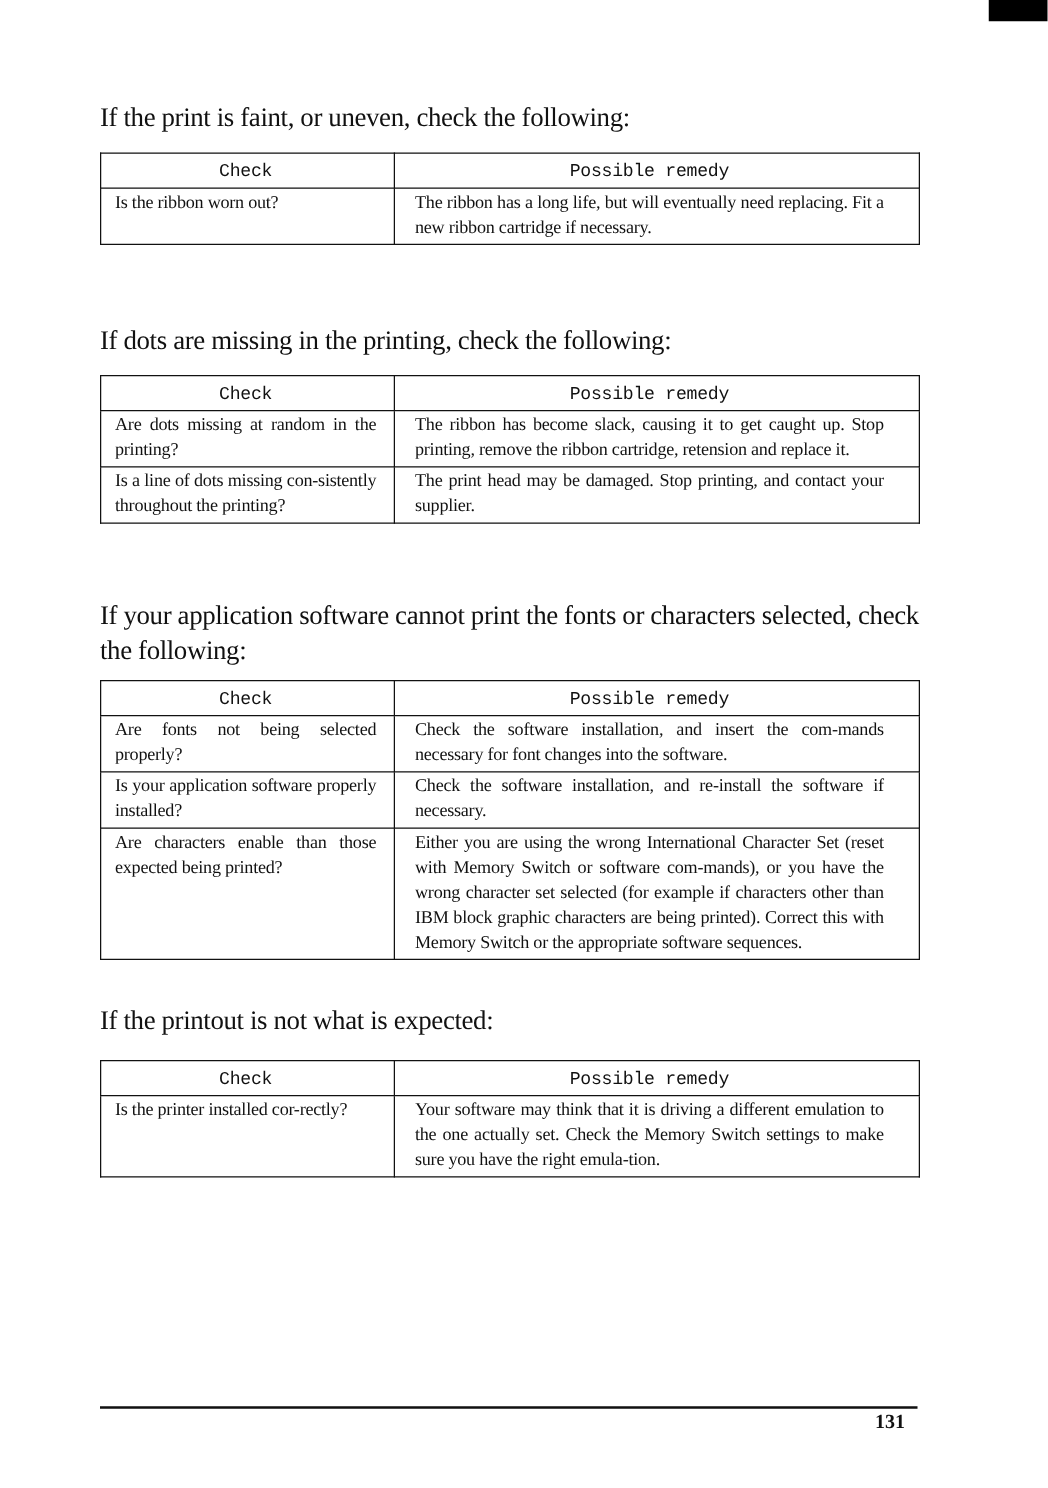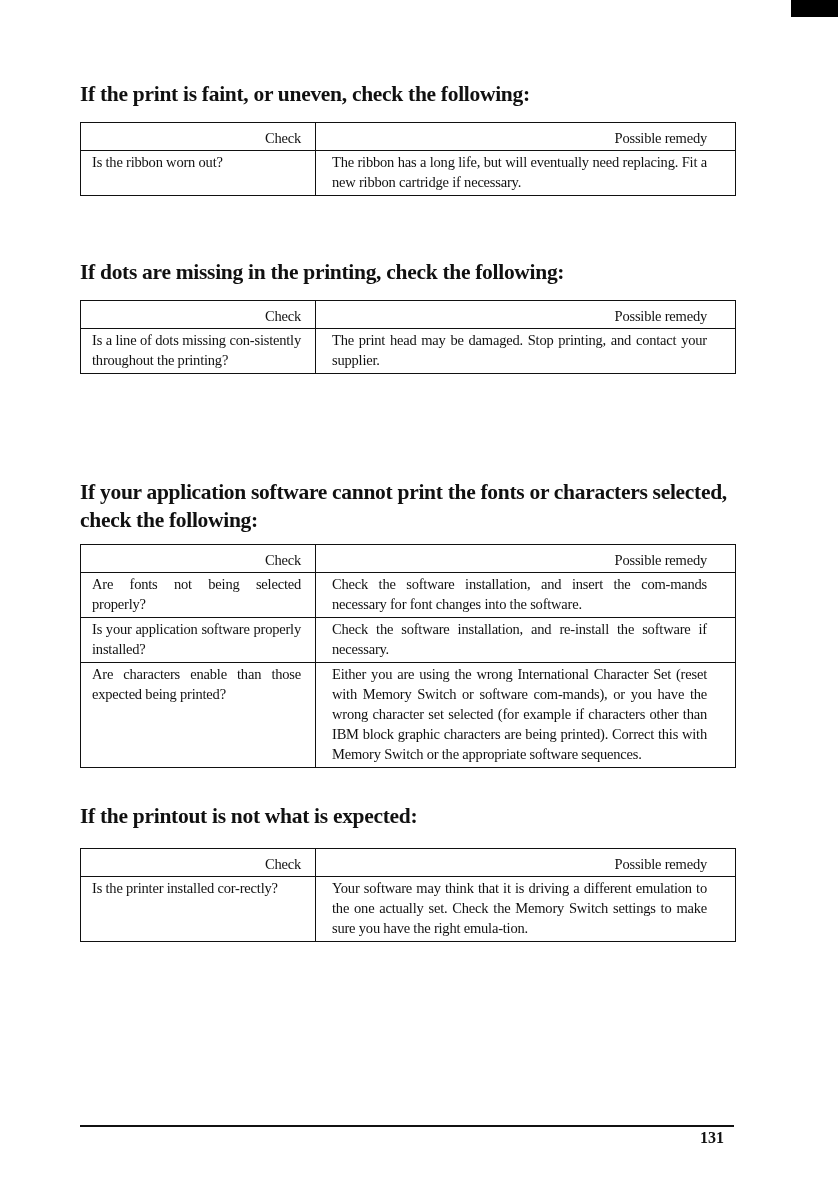--- a/index.html
+++ b/index.html
@@ -3,34 +3,34 @@
 <meta charset="utf-8">
 <style>
   html, body { margin: 0; padding: 0; background: #ffffff; }
   body {
     width: 838px; height: 1190px; position: relative; overflow: hidden;
     font-family: "Liberation Serif", "DejaVu Serif", serif; color: #111;
   }
   .tab-mark { position: absolute; left: 791px; top: 0; width: 47px; height: 17px; background: #000; }
   .heading {
     position: absolute; left: 80px; width: 660px;
-    font-size: 21.5px; line-height: 28px; letter-spacing: -0.3px; margin: 0; font-weight: bold;
+    font-size: 21.5px; line-height: 28px; letter-spacing: -0.3px; margin: 0; font-weight: normal;
   }
   table.tt {
     position: absolute; left: 80px; width: 655px;
     border-collapse: collapse; table-layout: fixed;
     font-size: 14.5px; line-height: 20px; letter-spacing: -0.2px;
   }
   table.tt col.c1 { width: 235px; }
   table.tt col.c2 { width: 420px; }
   table.tt td, table.tt th {
     border: 1.6px solid #111; vertical-align: top; text-align: justify;
     padding: 1px 14px 3px 11px; font-weight: normal;
   }
-  table.tt th { text-align: right; padding-top: 5px; padding-bottom: 2px; }
+  table.tt th { text-align: center; padding-top: 5px; padding-bottom: 2px; font-family: Liberation Mono, monospace; }
   table.tt td.c2, table.tt th.c2 { padding-left: 16px; padding-right: 28px; }
   .footer-rule { position: absolute; left: 80px; top: 1125px; width: 654px; height: 2px; background: #111; }
   .page-number { position: absolute; left: 700px; top: 1129px; font-size: 16px; font-weight: bold; }
 </style>
 </head>
 <body>
 
 <div class="tab-mark"></div>
 
 <h2 class="heading" style="top:80px">If the print is faint, or uneven, check the following:</h2>
@@ -54,20 +54,24 @@
 <h2 class="heading" style="top:258px">If dots are missing in the printing, check the following:</h2>
 <table class="tt" style="top:300px">
   <colgroup>
       <col class="c1">
       <col class="c2">
     </colgroup>
   <tbody>
       <tr>
     <th>Check</th>
     <th class="c2">Possible remedy</th>
+  </tr>
+  <tr>
+    <td>Are dots missing at random in the printing?</td>
+    <td class="c2">The ribbon has become slack, causing it to get caught up. Stop printing, remove the ribbon cartridge, retension and replace it.</td>
   </tr>
   <tr>
     <td>Is a line of dots missing con-sistently throughout the printing?</td>
     <td class="c2">The print head may be damaged. Stop printing, and contact your supplier.</td>
   </tr>
 </tbody>
   </table>
 
 <h2 class="heading" style="top:478px">If your application software cannot print the fonts or characters selected, check the following:</h2>
 <table class="tt" style="top:544px">

